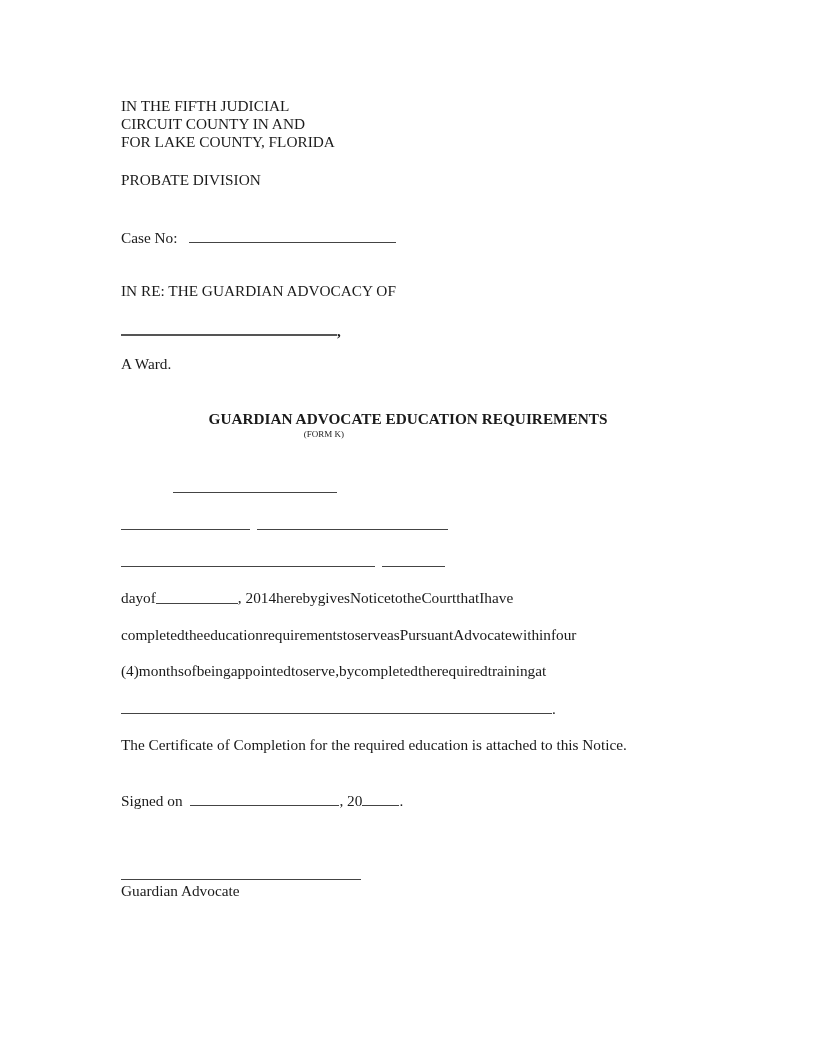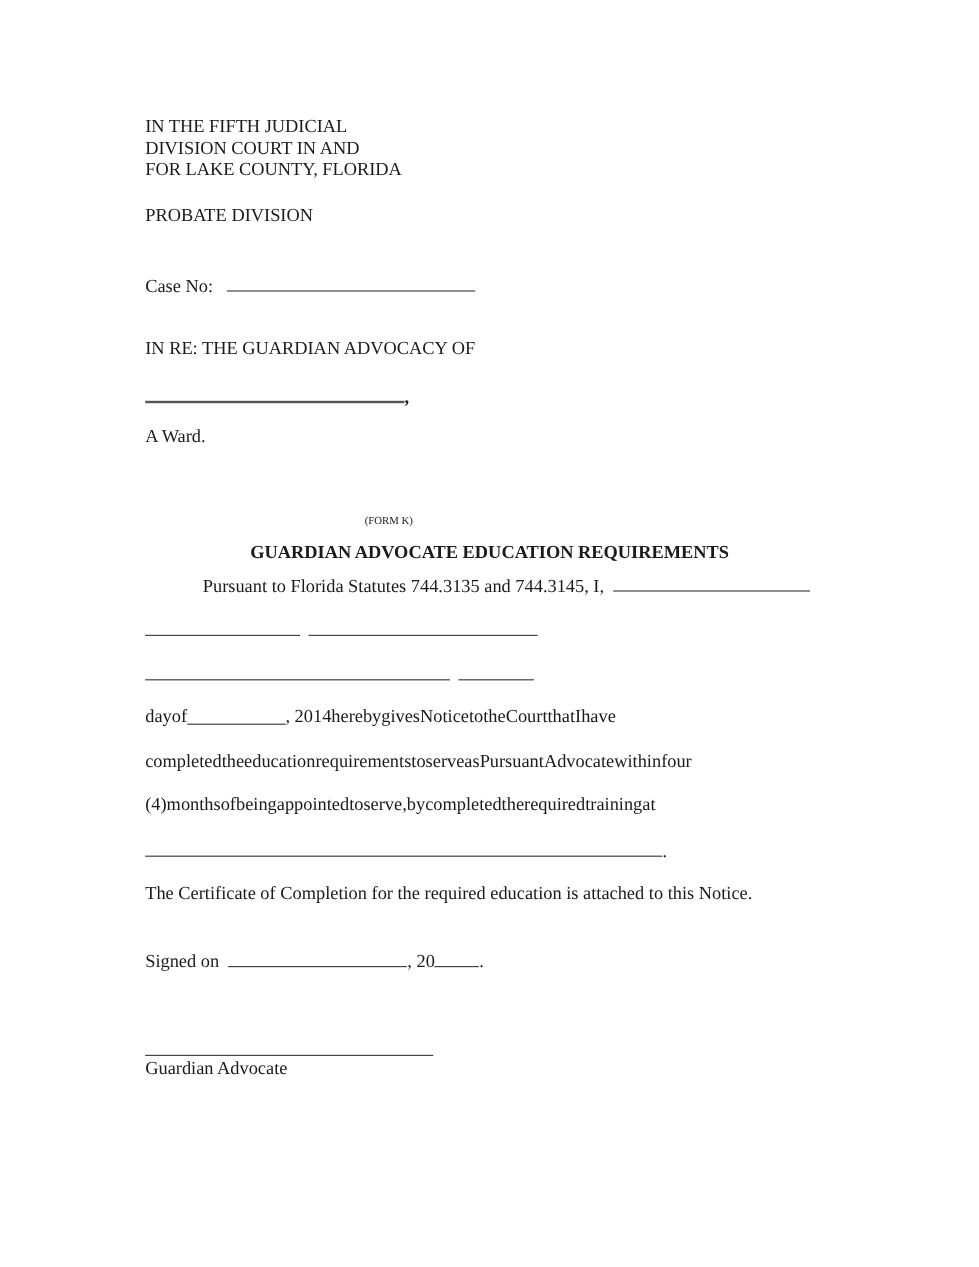--- a/index.html
+++ b/index.html
@@ -4,31 +4,31 @@
   <style>
     html, body { margin: 0; padding: 0; background: #ffffff; }
     body {
       width: 816px; height: 1056px; position: relative; overflow: hidden;
       font-family: "Liberation Serif", "DejaVu Serif", serif;
       color: #1a1a1a; font-size: 15.3px;
     }
     .line { position: absolute; left: 121px; white-space: nowrap; line-height: 18px; }
     .blank { display: inline-block; border-bottom: 1px solid #444; height: 14px; vertical-align: baseline; }
     .blank.bold { border-bottom: 2px solid #555; }
-    .title { position: absolute; left: 0; width: 816px; text-align: center; font-weight: bold; font-size: 15.3px; top: 410px; margin-top: 42px; }
+    .title { position: absolute; left: 0; width: 816px; text-align: center; font-weight: bold; font-size: 15.3px; top: 410px; }
     .subtitle { position: absolute; left: 0; width: 648px; text-align: center; font-size: 9px; top: 429px; }
     .just { position: absolute; left: 121px; width: 576px; line-height: 18px; text-align: justify; text-align-last: justify; white-space: nowrap; display: flex; }
     .field { cursor: text; }
   </style>
 </head>
 <body>
 
 <div>
   <div class="line" style="top:97px">IN THE FIFTH JUDICIAL</div>
-  <div class="line" style="top:115px">DIVISION COURT IN AND</div>
+  <div class="line" style="top:115px">CIRCUIT COUNTY IN AND</div>
   <div class="line" style="top:133px">FOR LAKE COUNTY, FLORIDA</div>
   <div class="line" style="top:171px">PROBATE DIVISION</div>
 
   <div class="line" style="top:228px">
     <span>Case No:</span>
     <span class="blank field" style="width:207px;margin-left:8px"></span>
   </div>
 
   <div class="line" style="top:282px">IN RE:  THE GUARDIAN ADVOCACY OF</div>
 
@@ -37,21 +37,20 @@
   </div>
 
   <div class="line" style="top:355px">A Ward.</div>
 </div>
 
 <div class="title">GUARDIAN ADVOCATE EDUCATION REQUIREMENTS</div>
 <div class="subtitle">(FORM K)</div>
 
 <div>
   <div class="line" style="top:478px;left:169px">
-    <span>Pursuant to Florida Statutes 744.3135 and 744.3145, I,</span>
     <span class="blank field" style="width:164px;margin-left:4px"></span>
   </div>
 
   <div class="line" style="top:515px">
     <span class="blank field" style="width:129px"></span>
     <span class="blank field" style="width:191px;margin-left:3px"></span>
   </div>
 
   <div class="line" style="top:552px">
     <span class="blank field" style="width:254px"></span>

